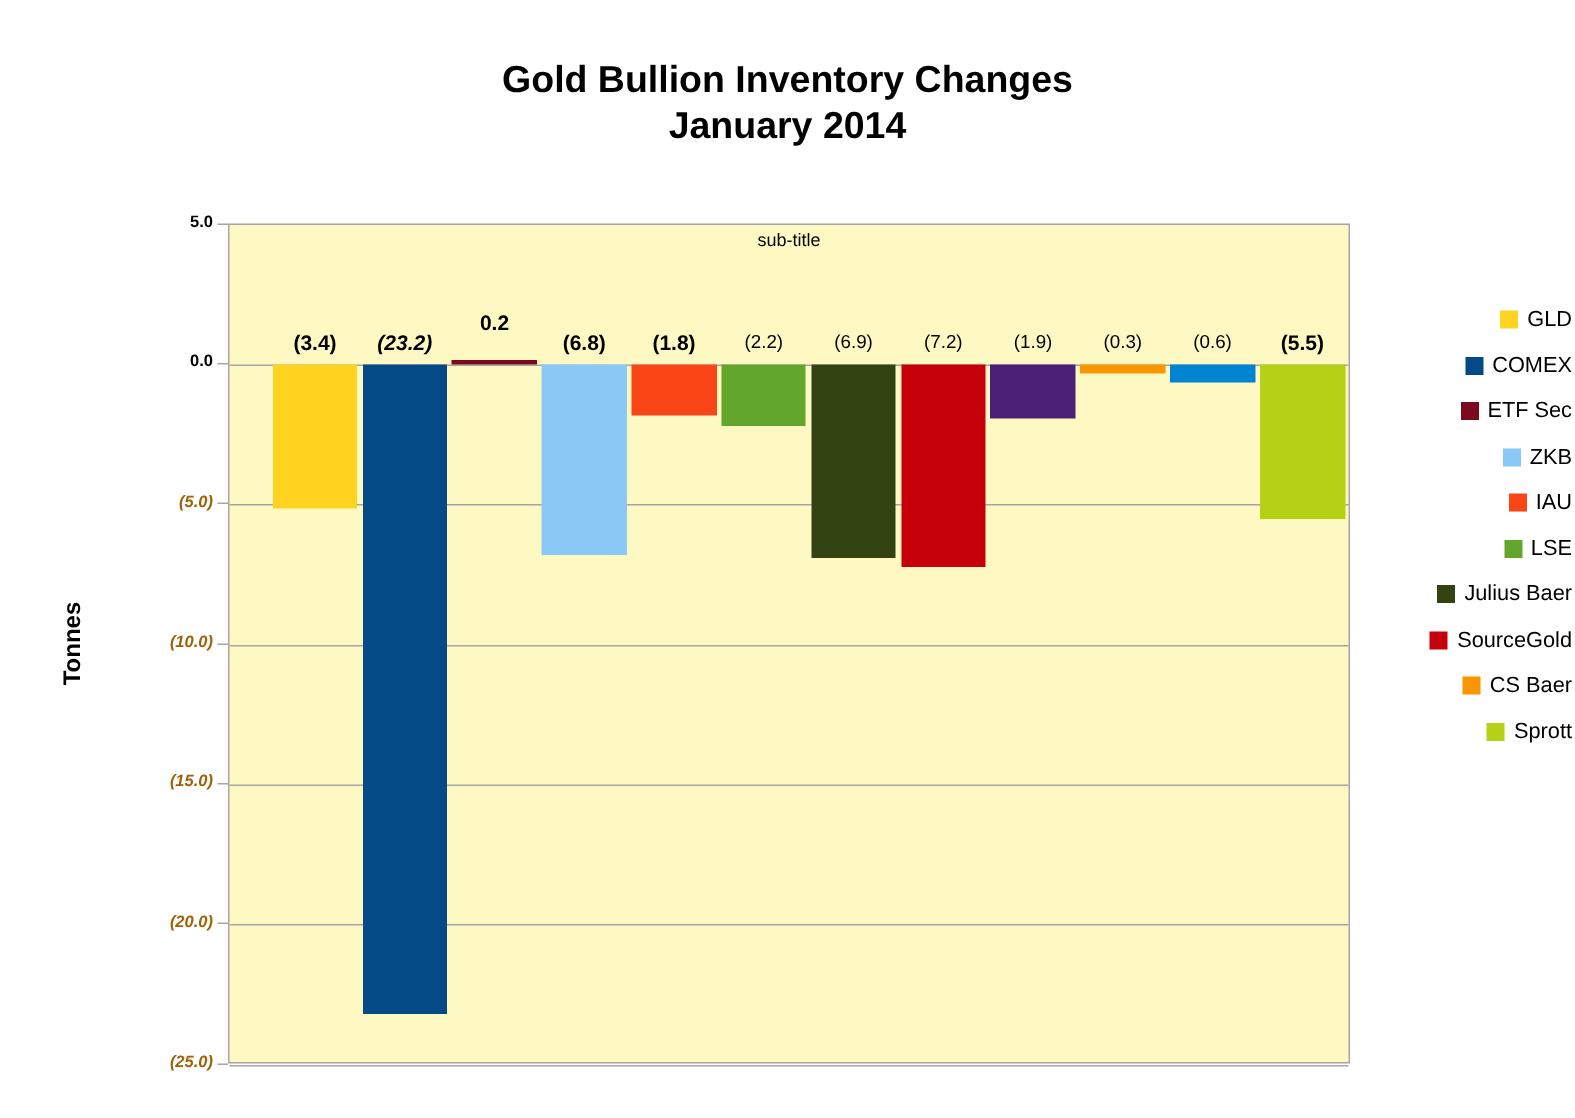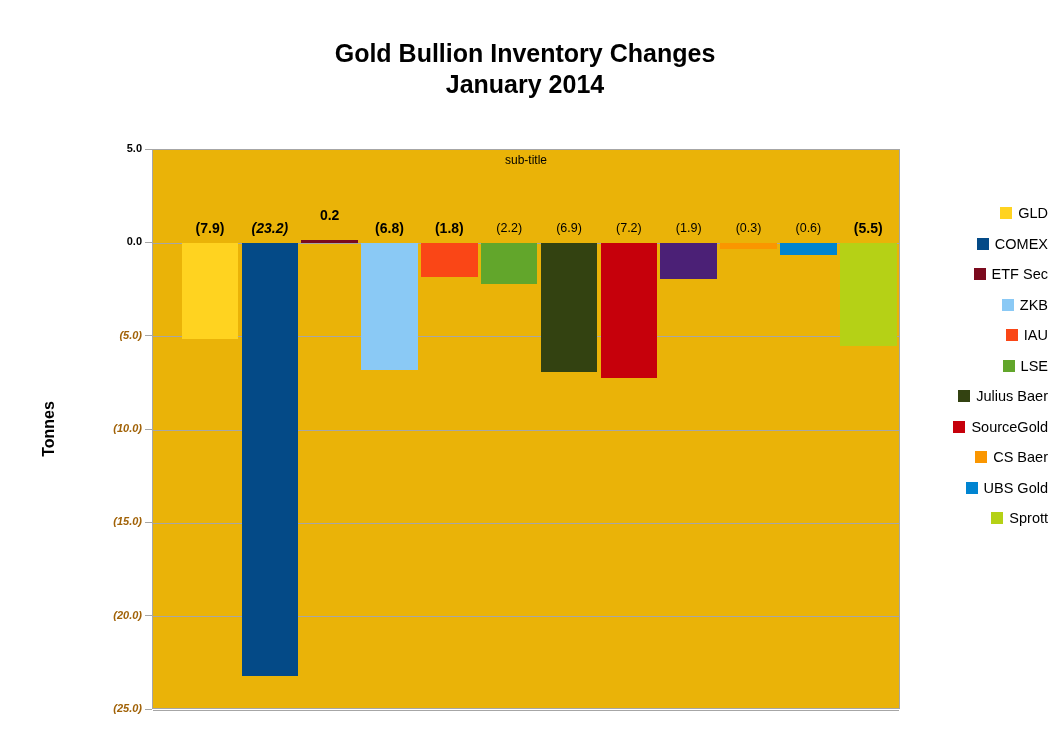--- a/index.html
+++ b/index.html
@@ -54,21 +54,21 @@
 
   
   .plot-area {
     position: absolute;
     left: 152px;
     top: 135px;
     width: 748px;
     height: 560px;
     border: 1px solid #a6a6a6;
     box-sizing: border-box;
-    background: #eab308;
+    background: #fef9c3;
   }
   .gridline {
     position: absolute;
     left: 0;
     width: 100%;
     height: 1px;
     background: #a6a6a6;
   }
   .zero-line {
     position: absolute;
@@ -185,21 +185,21 @@
         <div class="zero-line" style="top: 92.8333px;"></div>
         <div class="gridline" style="top: 186.167px;"></div>
         <div class="gridline" style="top: 279.5px;"></div>
         <div class="gridline" style="top: 372.833px;"></div>
         <div class="gridline" style="top: 466.167px;"></div>
         <div class="gridline" style="top: 559.5px;"></div>
       </div>
     <div class="subtitle">sub-title</div>
     <div id="bars-layer">
         <div class="bar" title="GLD" style="left: 28.7232px; top: 93.3333px; width: 56.5488px; height: 95.2px; background: rgb(255, 211, 32);"></div>
-        <div class="bar-label" style="left: 28.7232px; width: 56.5488px; top: 71.3333px;">(7.9)</div>
+        <div class="bar-label" style="left: 28.7232px; width: 56.5488px; top: 71.3333px;">(3.4)</div>
         <div class="bar" title="COMEX" style="left: 88.5632px; top: 93.3333px; width: 56.5488px; height: 433.067px; background: rgb(4, 74, 135);"></div>
         <div class="bar-label" style="left: 88.5632px; width: 56.5488px; top: 71.3333px; font-style: italic;">(23.2)</div>
         <div class="bar" title="ETF Sec" style="left: 148.403px; top: 89.6px; width: 56.5488px; height: 3.73333px; background: rgb(123, 10, 30);"></div>
         <div class="bar-label" style="left: 148.403px; width: 56.5488px; top: 57.6px;">0.2</div>
         <div class="bar" title="ZKB" style="left: 208.243px; top: 93.3333px; width: 56.5488px; height: 126.933px; background: rgb(138, 201, 245);"></div>
         <div class="bar-label" style="left: 208.243px; width: 56.5488px; top: 71.3333px;">(6.8)</div>
         <div class="bar" title="IAU" style="left: 268.083px; top: 93.3333px; width: 56.5488px; height: 33.6px; background: rgb(250, 70, 22);"></div>
         <div class="bar-label" style="left: 268.083px; width: 56.5488px; top: 71.3333px;">(1.8)</div>
         <div class="bar" title="LSE" style="left: 327.923px; top: 93.3333px; width: 56.5488px; height: 41.0667px; background: rgb(98, 166, 43);"></div>
         <div class="bar-label light" style="left: 327.923px; width: 56.5488px; top: 71.3333px;">(2.2)</div>
@@ -249,22 +249,18 @@
       </div>
       <div class="legend-item">
         <span class="legend-swatch" style="background: rgb(198, 0, 11);"></span>
         <span class="legend-text">SourceGold</span>
       </div>
       <div class="legend-item">
         <span class="legend-swatch" style="background: rgb(250, 150, 0);"></span>
         <span class="legend-text">CS Baer</span>
       </div>
       <div class="legend-item">
-        <span class="legend-swatch" style="background: rgb(0, 132, 209);"></span>
-        <span class="legend-text">UBS Gold</span>
-      </div>
-      <div class="legend-item">
         <span class="legend-swatch" style="background: rgb(181, 209, 22);"></span>
         <span class="legend-text">Sprott</span>
       </div>
     </div>
 
 </div>
 
 </body></html>

